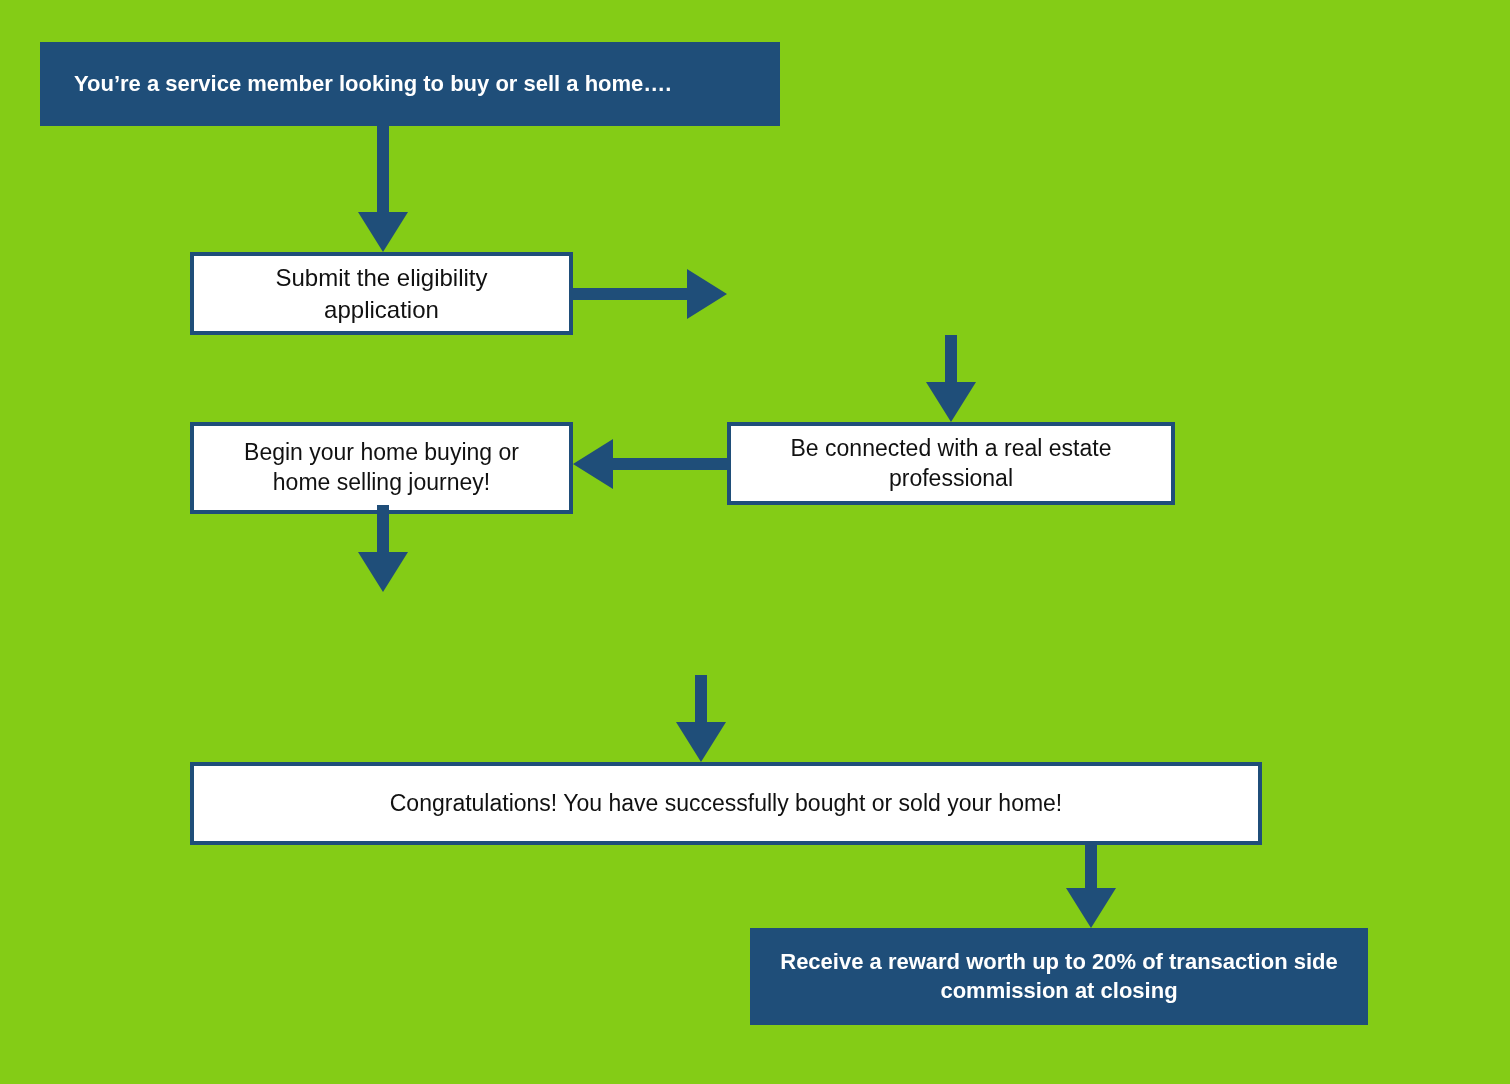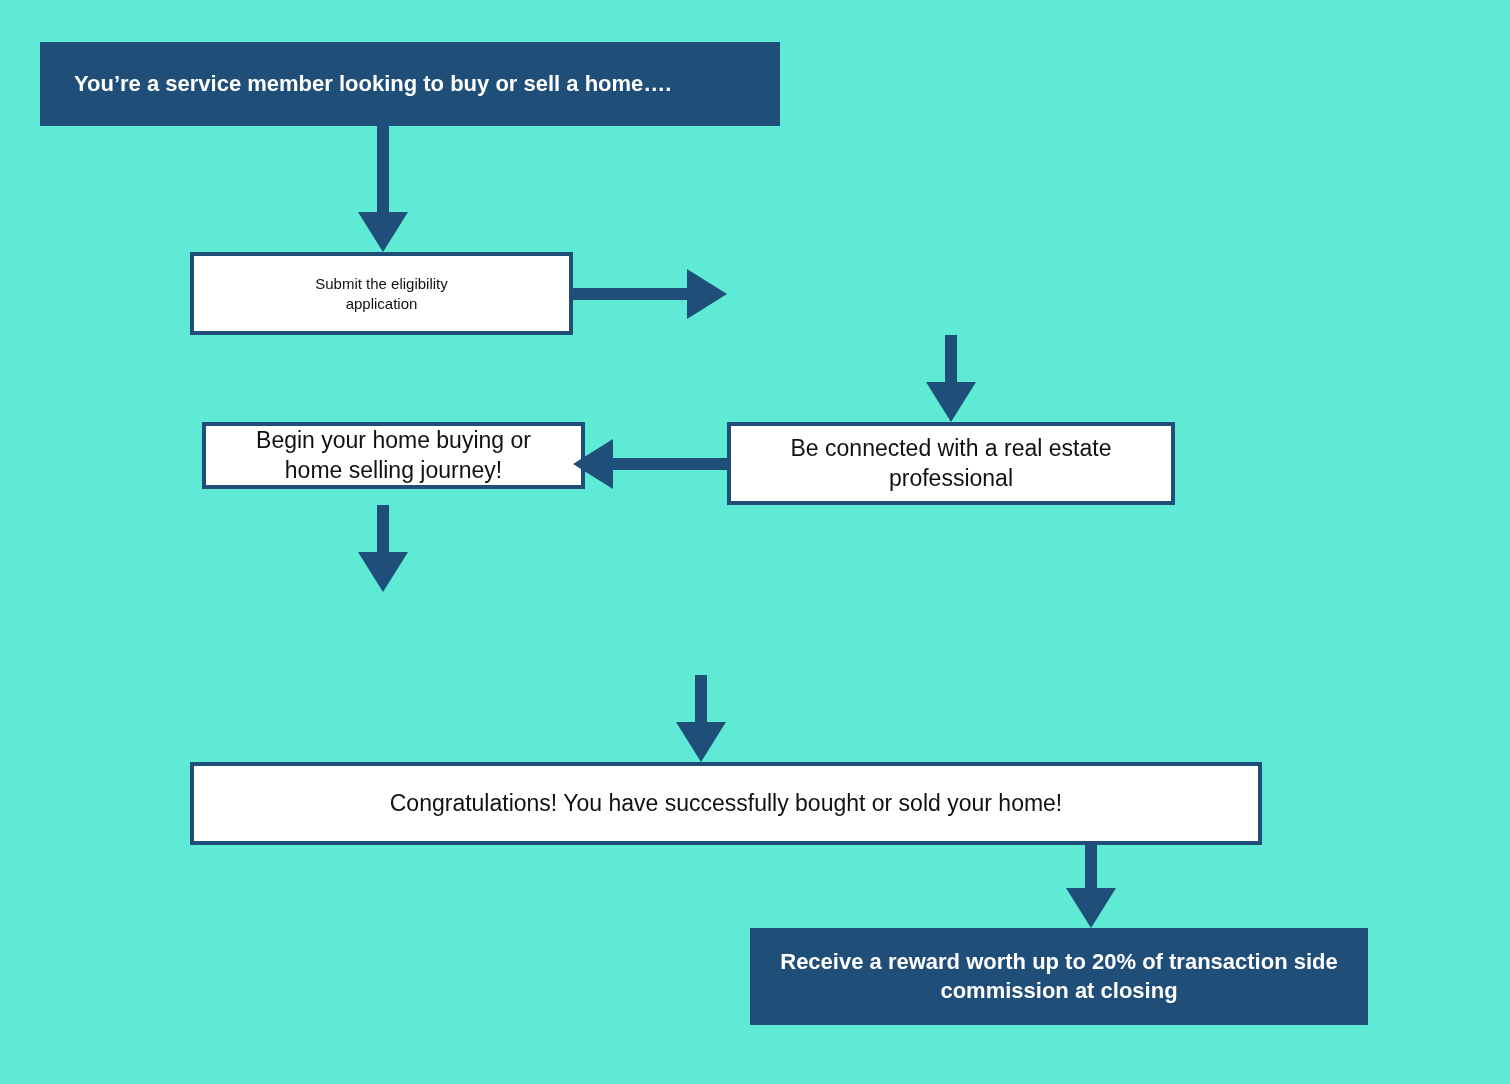--- a/index.html
+++ b/index.html
@@ -53,33 +53,33 @@
   .arrow {
     position: absolute;
   }
   .arrow svg {
     display: block;
   }
 </style>
 </head>
 <body>
 
-<div id="canvas" style="background: #5eead4;">
+<div id="canvas" style="background: #84cc16;">
     <div class="node banner banner-left" style="left: 40px; top: 42px; width: 740px; height: 84px; font-size: 22px; background: rgb(31, 78, 121); color: rgb(255, 255, 255);">
       <span class="node-text" style="padding-left: 34px;">You’re a service member looking to buy or sell a home….</span>
     </div>
-    <div class="node process" style="left: 190px; top: 252px; width: 383px; height: 83px; font-size: 15px; border-color: rgb(31, 78, 121); color: rgb(17, 17, 17);">
+    <div class="node process" style="left: 190px; top: 252px; width: 383px; height: 83px; font-size: 24px; border-color: rgb(31, 78, 121); color: rgb(17, 17, 17);">
       <span class="node-text">Submit the eligibility
 application</span>
     </div>
     <div class="node process" style="left: 727px; top: 422px; width: 448px; height: 83px; font-size: 23px; border-color: rgb(31, 78, 121); color: rgb(17, 17, 17);">
       <span class="node-text">Be connected with a real estate
 professional</span>
     </div>
-    <div class="node process" style="left: 202px; top: 422px; width: 383px; height: 67px; font-size: 23px; border-color: rgb(31, 78, 121); color: rgb(17, 17, 17);">
+    <div class="node process" style="left: 190px; top: 422px; width: 383px; height: 92px; font-size: 23px; border-color: rgb(31, 78, 121); color: rgb(17, 17, 17);">
       <span class="node-text">Begin your home buying or
 home selling journey!</span>
     </div>
     <div class="node process process-bold" style="left: 190px; top: 762px; width: 1072px; height: 83px; font-size: 23px; border-color: rgb(31, 78, 121); color: rgb(17, 17, 17);">
       <span class="node-text">Congratulations!  You have successfully bought or sold your home!</span>
     </div>
     <div class="node banner" style="left: 750px; top: 928px; width: 618px; height: 97px; font-size: 22px; background: rgb(31, 78, 121); color: rgb(255, 255, 255);">
       <span class="node-text">Receive a reward worth up to 20% of transaction side
 commission at closing</span>
     </div>

